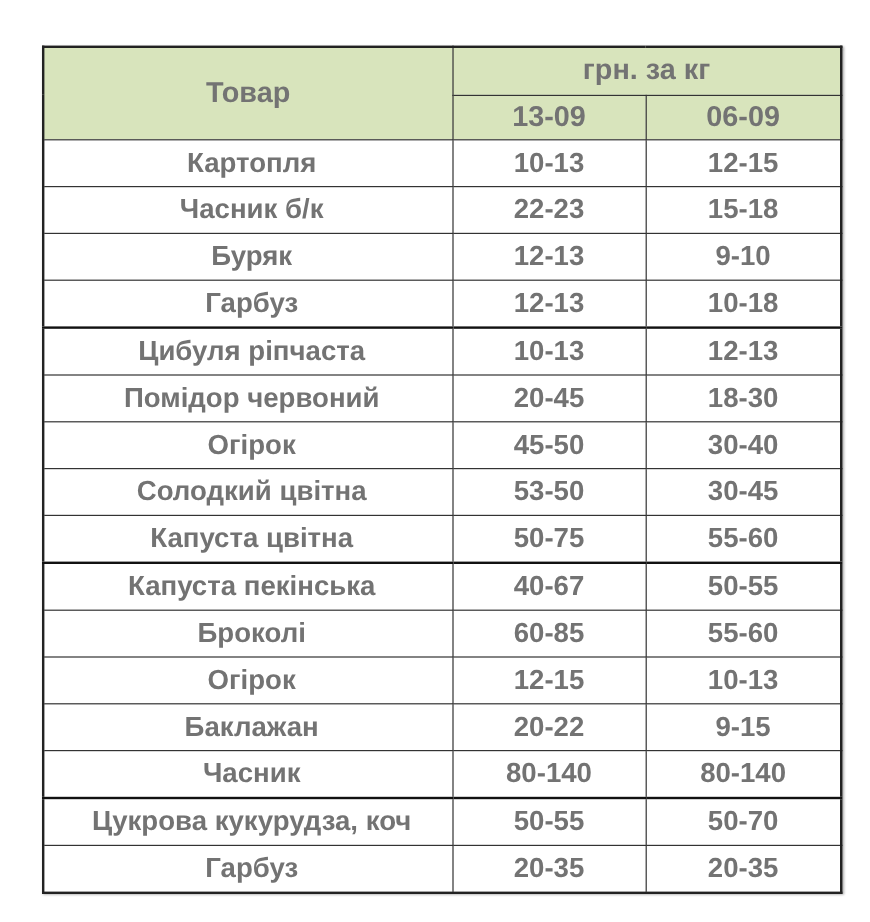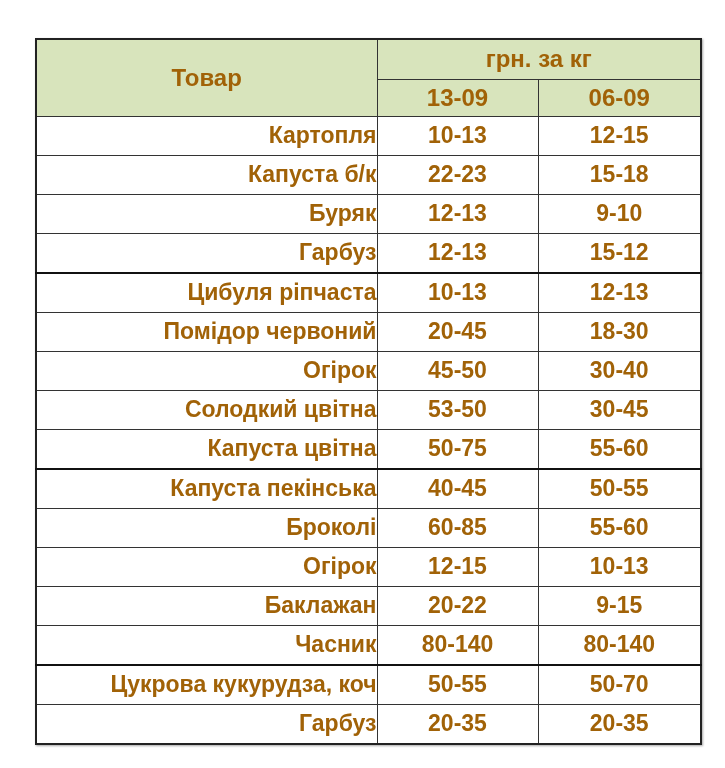--- a/index.html
+++ b/index.html
@@ -1,33 +1,33 @@
 <!DOCTYPE html>
 <html><head>
 <meta charset="utf-8">
 <style>
   html, body { margin: 0; padding: 0; background: #ffffff; }
   body { width: 725px; height: 768px; position: relative; overflow: hidden; }
   .tbl {
     position: absolute; left: 35px; top: 38px;
     border-collapse: collapse;
     font-family: "Liberation Sans", "DejaVu Sans", sans-serif;
-    font-weight: bold; color: #a16207;
+    font-weight: bold; color: #737373;
     border: 2px solid #222;
     box-shadow: 1px 1px 2px rgba(0,0,0,0.35);
   }
   .tbl td, .tbl th { border: 1.5px solid #333; padding: 0; }
   .tbl th { background: #D8E4BC; font-weight: bold; font-size: 24px; }
   .col-name { width: 341px; }
   .col-a { width: 161px; }
   .col-b { width: 163px; }
   .h-top { height: 40px; }
   .h-sub { height: 37px; }
   .tbl td { height: 38px; font-size: 23px; }
-  .name { text-align: right; padding-left: 6px !important; }
+  .name { text-align: center; padding-left: 6px !important; }
   .val { text-align: center; }
   .thick-bottom td { border-bottom: 2.5px solid #111; }
 </style>
 </head>
 <body>
 
 <table class="tbl">
   <colgroup>
     <col class="col-name">
       <col class="col-a">
@@ -43,33 +43,33 @@
       <th>06-09</th>
     </tr>
   </thead>
   <tbody>
     <tr>
         <td class="name">Картопля</td>
         <td class="val">10-13</td>
         <td class="val">12-15</td>
       </tr>
     <tr>
-        <td class="name">Капуста б/к</td>
+        <td class="name">Часник б/к</td>
         <td class="val">22-23</td>
         <td class="val">15-18</td>
       </tr>
     <tr>
         <td class="name">Буряк</td>
         <td class="val">12-13</td>
         <td class="val">9-10</td>
       </tr>
     <tr class="thick-bottom">
         <td class="name">Гарбуз</td>
         <td class="val">12-13</td>
-        <td class="val">15-12</td>
+        <td class="val">10-18</td>
       </tr>
     <tr>
         <td class="name">Цибуля ріпчаста</td>
         <td class="val">10-13</td>
         <td class="val">12-13</td>
       </tr>
     <tr>
         <td class="name">Помідор червоний</td>
         <td class="val">20-45</td>
         <td class="val">18-30</td>
@@ -84,21 +84,21 @@
         <td class="val">53-50</td>
         <td class="val">30-45</td>
       </tr>
     <tr class="thick-bottom">
         <td class="name">Капуста цвітна</td>
         <td class="val">50-75</td>
         <td class="val">55-60</td>
       </tr>
     <tr>
         <td class="name">Капуста пекінська</td>
-        <td class="val">40-45</td>
+        <td class="val">40-67</td>
         <td class="val">50-55</td>
       </tr>
     <tr>
         <td class="name">Броколі</td>
         <td class="val">60-85</td>
         <td class="val">55-60</td>
       </tr>
     <tr>
         <td class="name">Огірок</td>
         <td class="val">12-15</td>

